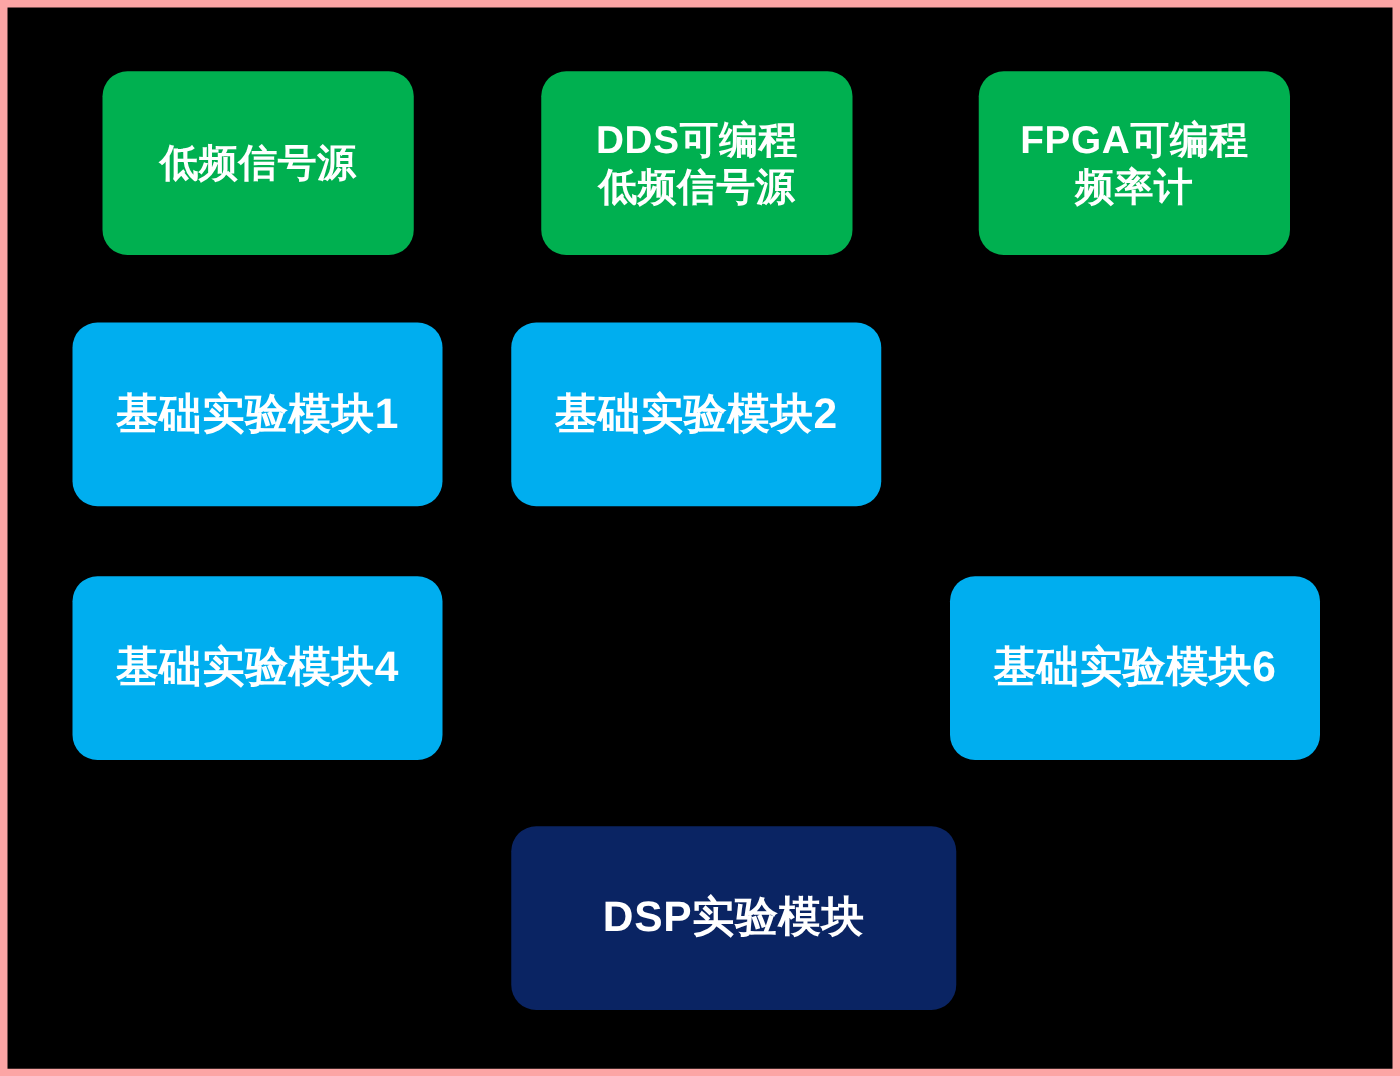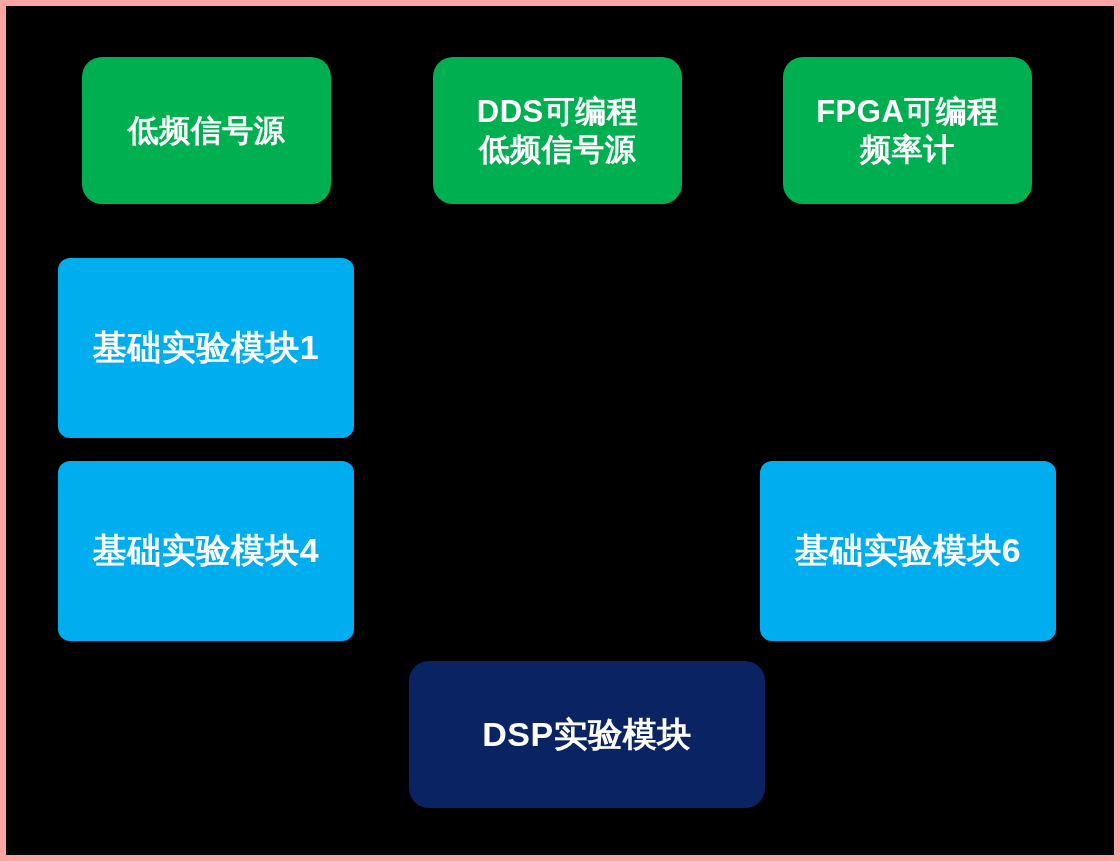--- a/index.html
+++ b/index.html
@@ -48,22 +48,21 @@
   }
   .block.source.col-left   { left: 76px;  }
   .block.source.col-center { left: 427px; }
   .block.source.col-right  { left: 777px; }
 
   
   .block.module {
     background: #00aeef;
     font-size: 34px;
     width: 296px;
-    height: 180px;
-    border-radius: 12px;
+    height: 147px;
   }
   .block.module.row-a { top: 252px; }
   .block.module.row-b { top: 455px; }
   .block.module.col-left   { left: 52px;  }
   .block.module.col-center { left: 403px; }
   .block.module.col-right  { left: 754px; }
 
   
   .block.dsp {
     background: #0a2463;
@@ -82,20 +81,21 @@
   <div class="block source col-left">低频信号源</div>
 
   <div class="block source col-center">DDS可编程
 低频信号源</div>
 
   <div class="block source col-right">FPGA可编程
 频率计</div>
 
   <div class="block module row-a col-left">基础实验模块1</div>
 
+  <div class="block module row-a col-center">基础实验模块2</div>
 
 
   <div class="block module row-b col-left">基础实验模块4</div>
 
 
   <div class="block module row-b col-right">基础实验模块6</div>
 
   <div class="block dsp">DSP实验模块</div>
 
 </div>

